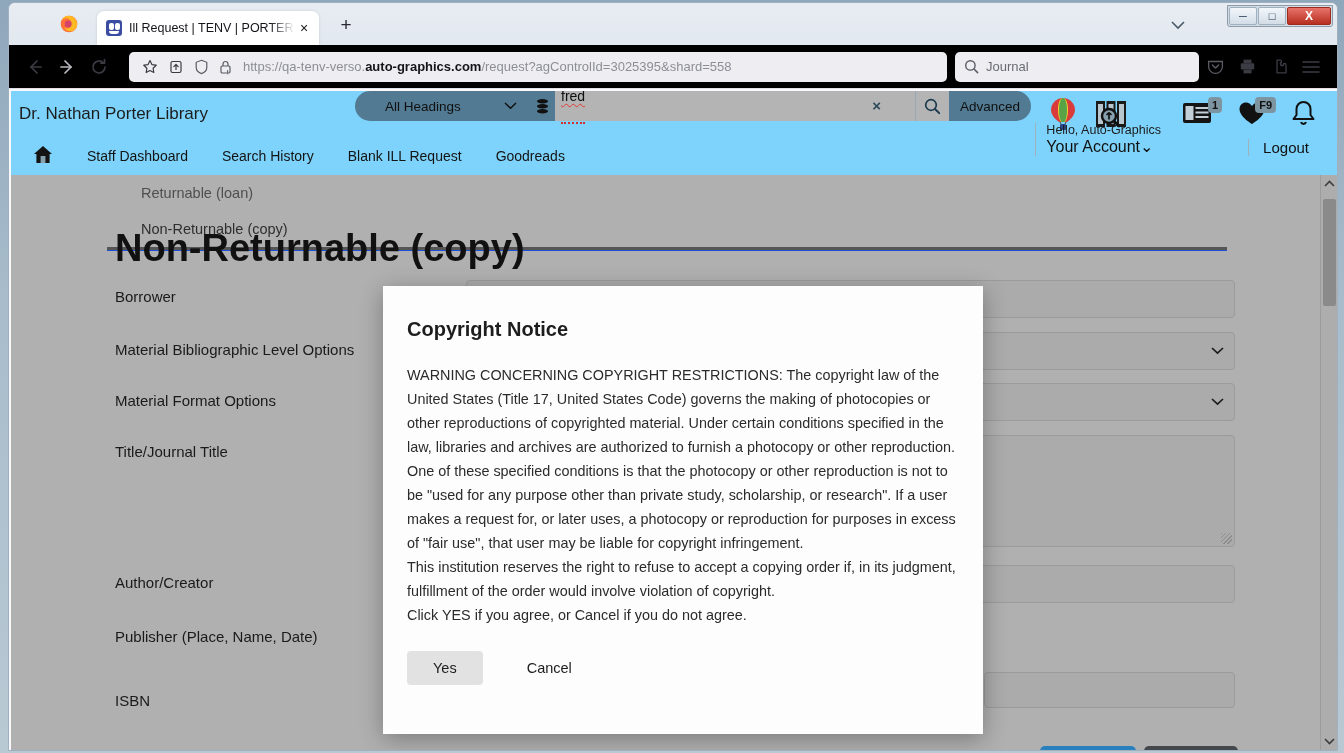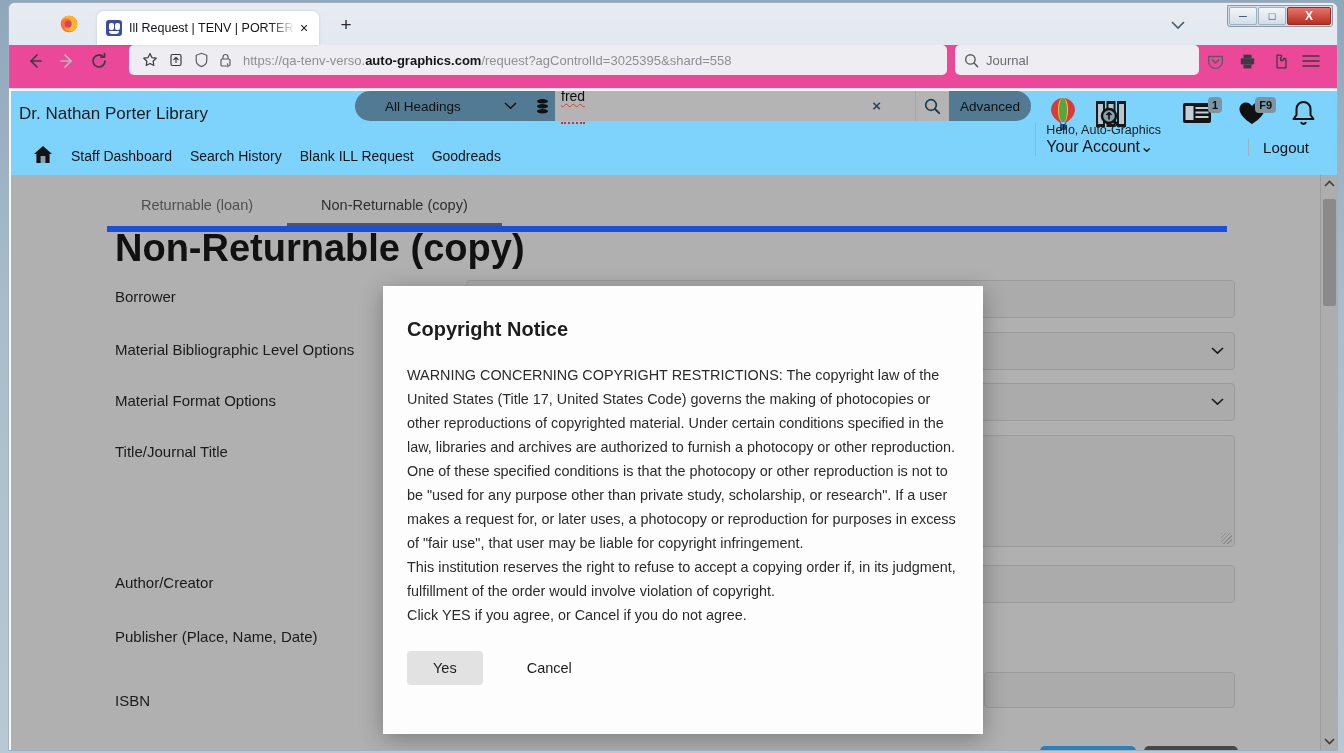--- a/index.html
+++ b/index.html
@@ -103,22 +103,22 @@
     width: 44px;
     background: linear-gradient(180deg,#e8736a,#b62f20);
     border-color: #9d2a1d;
     color: #fff; font-weight: bold; font-size: 12px;
   }
   .wb span { font-size: 11px; color: #16324c; }
 
   
   .navbar {
     height: 44px;
-    background: #ec4899;
-    display: flex; align-items: flex-start;
+    background: #000000;
+    display: flex; align-items: center;
     padding: 0 10px;
     border-bottom: 1px solid #e0e0e6;
   }
   .navicon {
     width: 32px; height: 32px; flex: 0 0 32px;
     display: flex; align-items: center; justify-content: center;
     color: #5b5b66; cursor: pointer;
   }
   .navicon.dim { color: #b9b9c2; }
   .urlbar {
@@ -234,37 +234,38 @@
   .acct-hello { font-size: 12.5px; color: #1b1b1b; }
   .acct-link  { font-size: 16px; color: #111; cursor: pointer; }
   .logout {
     position: absolute; right: 28px; top: 48px;
     border-left: 1px solid #9db2bd; padding-left: 14px;
     font-size: 15px; color: #111; cursor: pointer;
   }
   
   .app-nav {
     position: absolute; left: 22px; top: 54px;
-    display: flex; align-items: center; gap: 18px;
+    display: flex; align-items: center; gap: 34px;
     font-size: 14px; color: #141414;
   }
   .app-nav a { cursor: pointer; }
 
   
   .content {
     position: relative;
     height: 575px;
     background: #b0b0b0;
     overflow: hidden;
   }
   .tabs {
-    position: absolute; left: 96px; top: 12px;
+    position: absolute; left: 96px; top: 0;
     width: 1120px;
     display: flex;
-    border-bottom: 6px solid #1d4ed8;
+    border-bottom: 1px solid #1d4ed8;
+    flex-direction: column;
   }
   .ptab {
     padding: 10px 34px;
     font-size: 14.5px; color: #4f4f4f; cursor: pointer;
   }
   .ptab.active { color: #2e2e2e; border-bottom: 3px solid #555; }
   .page-title {
     position: absolute; left: 104px; top: 52px;
     font-size: 38px; font-weight: bold; color: #111;
     white-space: nowrap;

